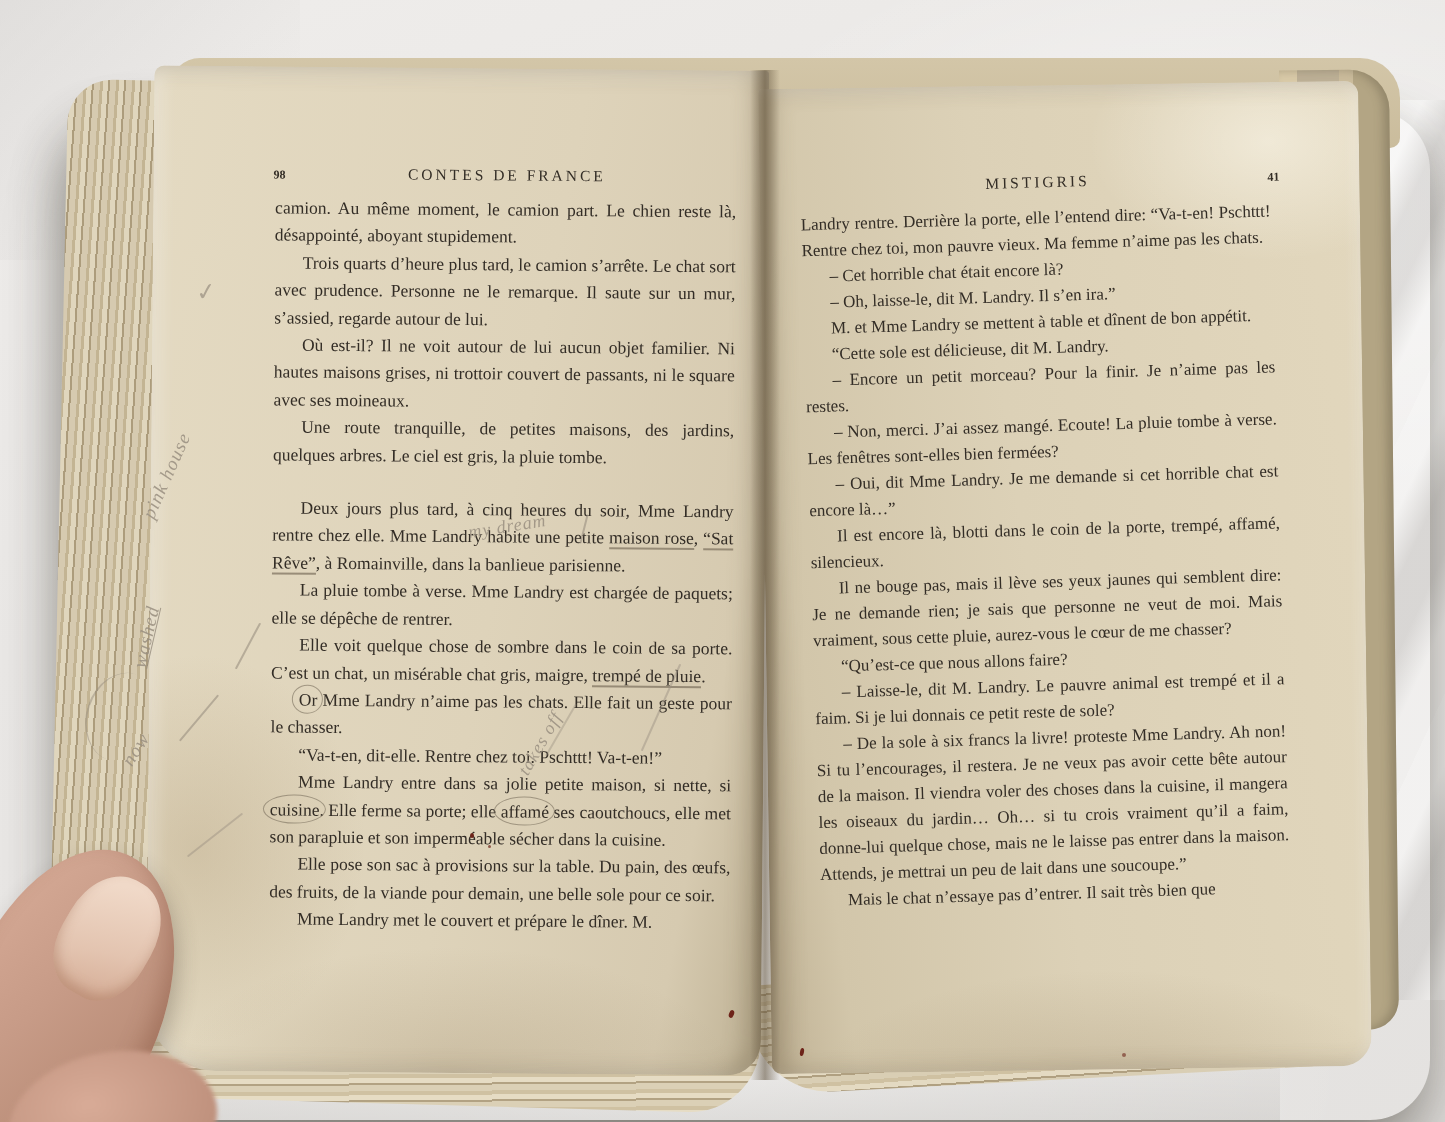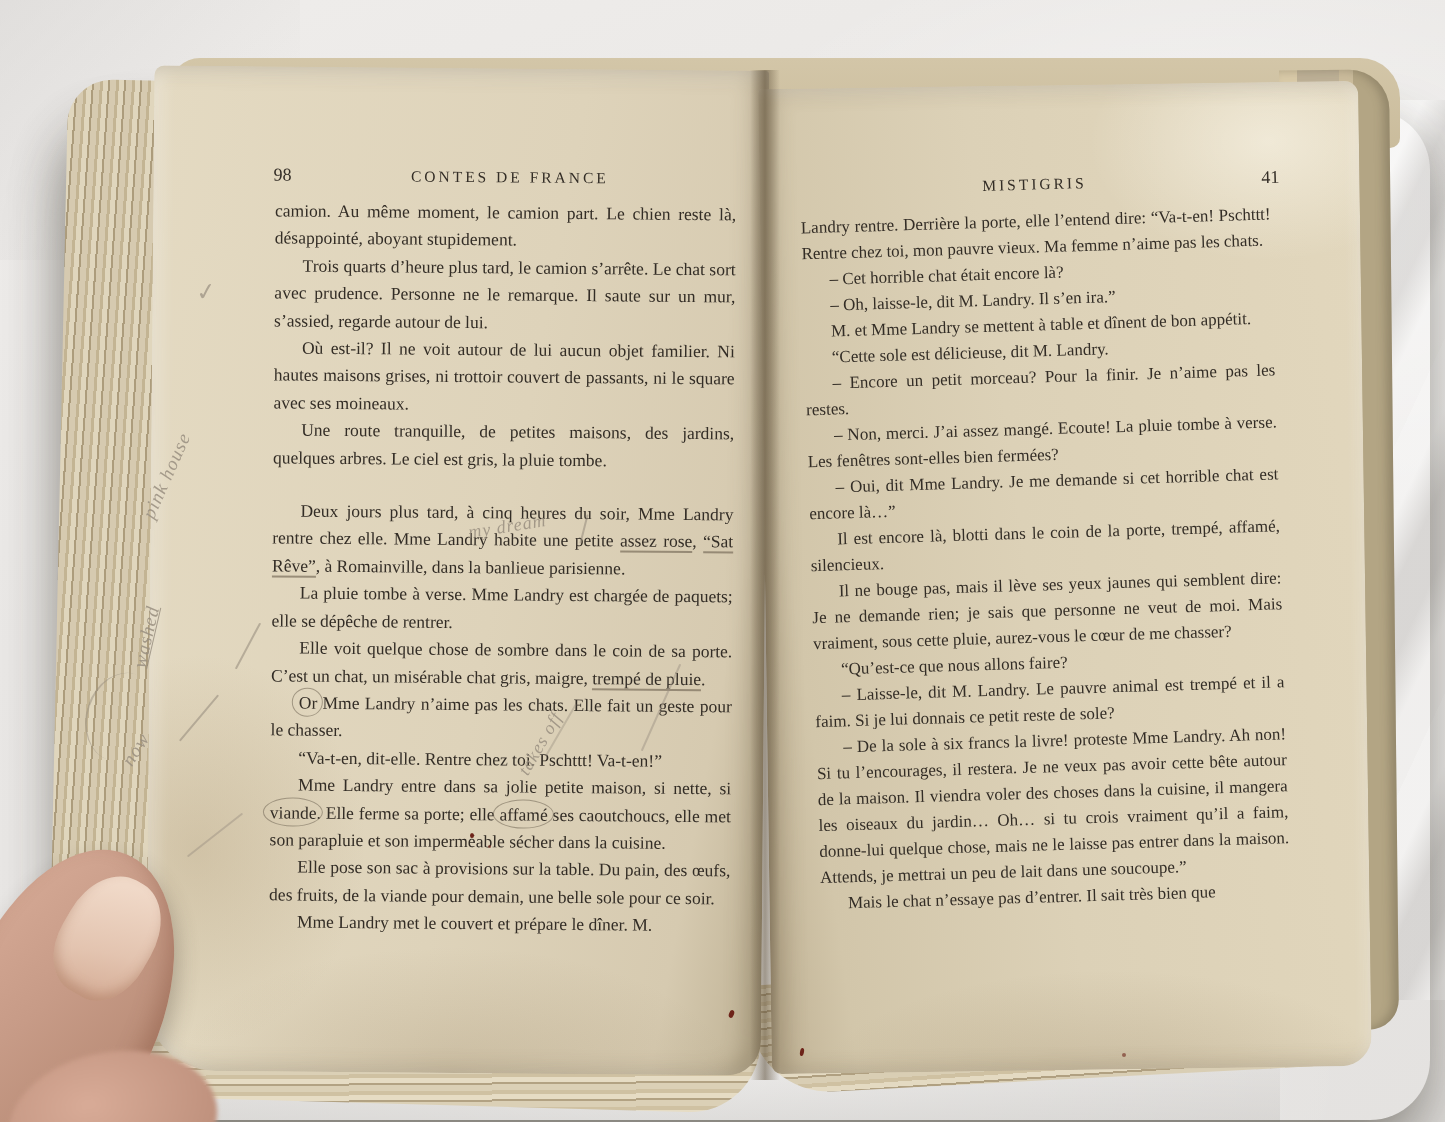--- a/index.html
+++ b/index.html
@@ -53,21 +53,21 @@
       radial-gradient(ellipse 420px 170px at 55% 102%, rgba(140,118,84,.25), rgba(0,0,0,0) 70%),
       linear-gradient(263deg,#e2d7bd 0%,#dcd1b7 55%,#d2c6aa 88%,#c0b295 99%);
     box-shadow:inset 14px 0 22px rgba(95,80,55,.32), inset -4px 4px 14px rgba(255,255,255,.3);}
   .gutter{position:absolute;left:700px;top:30px;width:30px;height:1010px;
     background:linear-gradient(90deg, rgba(80,65,42,0), rgba(80,65,42,.5) 50%, rgba(80,65,42,0));}
 
   .page-inner{position:absolute;inset:0;}
   .runhead{display:flex;align-items:baseline;font-size:17px;}
   .page-left .runhead{margin:98px 40px 0 120px;}
   .page-right .runhead{margin:88px 80px 0 48px;transform:rotate(-0.8deg);}
-  .runhead .num{font-size:18px;}
+  .runhead .num{font-size:12px;font-weight:bold;}
   .runhead .title{flex:1;text-align:center;font-size:15.5px;letter-spacing:3px;}
 
   .body-col{text-align:justify;}
   .page-left .body-col{margin:12px 32px 0 122px;font-size:17.5px;line-height:27.4px;}
   .page-right .body-col{margin:14px 84px 0 46px;font-size:17px;line-height:26px;transform:rotate(-0.9deg);}
   .para{margin:0;}
   .para.ind{text-indent:1.6em;}
   .para.brk{margin-top:26px;}
 
   .pm-underline{border-bottom:2px solid rgba(128,116,98,.75);}
@@ -134,26 +134,26 @@
       <div class="page-inner">
         <div class="runhead">
           <span class="num">98</span>
           <span class="title">CONTES DE FRANCE</span>
         </div>
         <div class="body-col">
             <p class="para">camion. Au même moment, le camion part. Le chien reste là, désappointé, aboyant stupidement.</p>
             <p class="para ind">Trois quarts d’heure plus tard, le camion s’arrête. Le chat sort avec prudence. Personne ne le remarque. Il saute sur un mur, s’assied, regarde autour de lui.</p>
             <p class="para ind">Où est-il? Il ne voit autour de lui aucun objet familier. Ni hautes maisons grises, ni trottoir couvert de passants, ni le square avec ses moineaux.</p>
             <p class="para ind">Une route tranquille, de petites maisons, des jardins, quelques arbres. Le ciel est gris, la pluie tombe.</p>
-            <p class="para ind brk">Deux jours plus tard, à cinq heures du soir, Mme Landry rentre chez elle. Mme Landry habite une petite <span class="pm-underline">assez rose</span>, <span class="pm-underline">“Sat Rêve”</span>, à Romainville, dans la banlieue parisienne.</p>
+            <p class="para ind brk">Deux jours plus tard, à cinq heures du soir, Mme Landry rentre chez elle. Mme Landry habite une petite <span class="pm-underline">maison rose</span>, <span class="pm-underline">“Sat Rêve”</span>, à Romainville, dans la banlieue parisienne.</p>
             <p class="para ind">La pluie tombe à verse. Mme Landry est chargée de paquets; elle se dépêche de rentrer.</p>
             <p class="para ind">Elle voit quelque chose de sombre dans le coin de sa porte. C’est un chat, un misérable chat gris, maigre, <span class="pm-underline">trempé de pluie</span>.</p>
             <p class="para ind"><span class="pm-circle">Or</span> Mme Landry n’aime pas les chats. Elle fait un geste pour le chasser.</p>
             <p class="para ind">“Va-t-en, dit-elle. Rentre chez toi. Pschttt! Va-t-en!”</p>
-            <p class="para ind">Mme Landry entre dans sa jolie petite maison, si nette, si <span class="pm-circle">viande</span>. Elle ferme sa porte; elle <span class="pm-circle">affamé</span> ses caoutchoucs, elle met son parapluie et son imperméable sécher dans la cuisine.</p>
+            <p class="para ind">Mme Landry entre dans sa jolie petite maison, si nette, si <span class="pm-circle">cuisine</span>. Elle ferme sa porte; elle <span class="pm-circle">affamé</span> ses caoutchoucs, elle met son parapluie et son imperméable sécher dans la cuisine.</p>
             <p class="para ind">Elle pose son sac à provisions sur la table. Du pain, des œufs, des fruits, de la viande pour demain, une belle sole pour ce soir.</p>
             <p class="para ind">Mme Landry met le couvert et prépare le dîner. M.</p>
           </div>
       </div>
     </div>
 
     <div class="page page-right">
       <div class="page-inner">
         <div class="runhead">
           <span class="title">MISTIGRIS</span>

